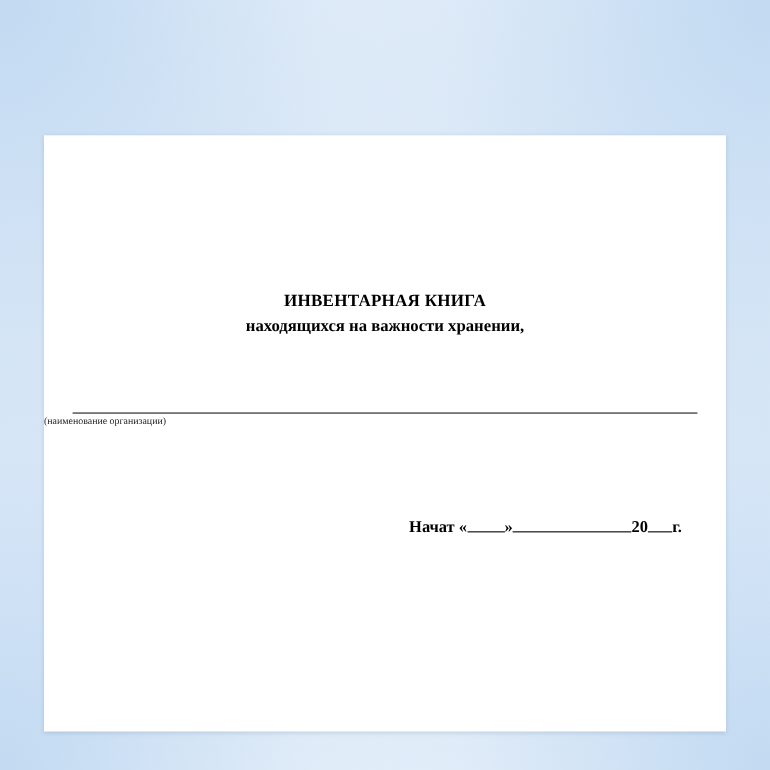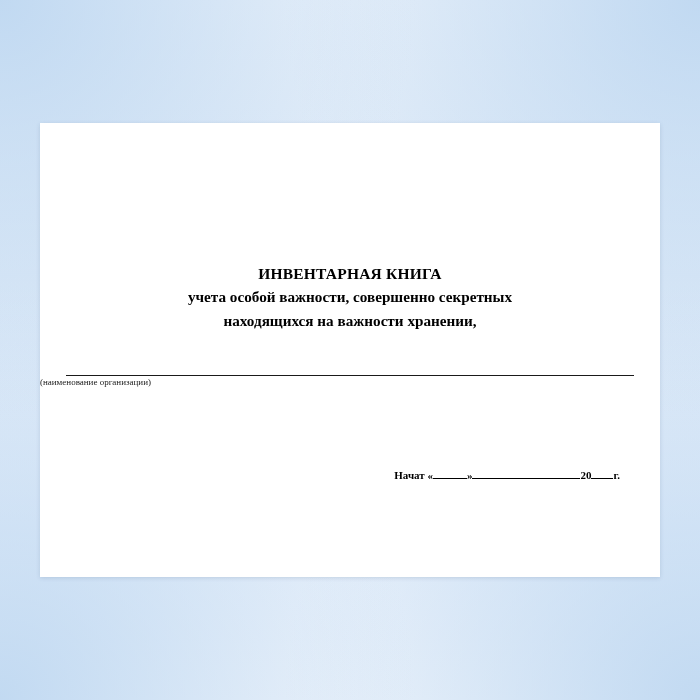--- a/index.html
+++ b/index.html
@@ -29,21 +29,21 @@
       radial-gradient(circle at 100% 0%, rgba(186,213,240,0.85) 0%, rgba(186,213,240,0) 42%),
       radial-gradient(circle at 0% 100%, rgba(186,213,240,0.85) 0%, rgba(186,213,240,0) 42%),
       radial-gradient(circle at 100% 100%, rgba(186,213,240,0.85) 0%, rgba(186,213,240,0) 42%);
     pointer-events: none;
   }
   #page {
     position: absolute;
     left: 40px;
     top: 123px;
     width: 620px;
-    height: 454px;
+    height: 542px;
     background: #ffffff;
     box-shadow: 0 1px 4px rgba(60, 90, 130, 0.18);
   }
   .title-block {
     position: absolute;
     left: 0;
     right: 0;
     top: 140px;
     text-align: center;
   }
@@ -79,21 +79,21 @@
     color: #1a1a1a;
     font-family: "Liberation Serif", serif;
   }
   .footer-block {
     position: absolute;
     right: 40px;
     top: 340px;
     width: 300px;
     text-align: right;
     font-weight: bold;
-    font-size: 11px;
+    font-size: 15px;
     color: #000;
     line-height: 2.35;
     white-space: nowrap;
   }
   .footer-row {
     display: block;
   }
   .u {
     display: inline-block;
     border-bottom: 1px solid #000;
@@ -107,21 +107,20 @@
 </style>
 </head>
 <body>
 
 <div id="stage">
 
   <div id="page">
 
     <div class="title-block">
       <div class="title-main">ИНВЕНТАРНАЯ КНИГА</div>
-      <div class="title-line">учета особой важности, совершенно секретных</div>
       <div class="title-line">находящихся на важности хранении,</div>
     </div>
 
     <div class="org-rule"></div>
     <div class="org-caption">(наименование организации)</div>
 
     <div class="footer-block">
 
       <span class="footer-row">
         <span>Начат «</span><span class="u u-sm"></span><span>»</span><span class="u u-xl"></span><span>20</span><span class="u u-xs"></span><span>г.</span>

